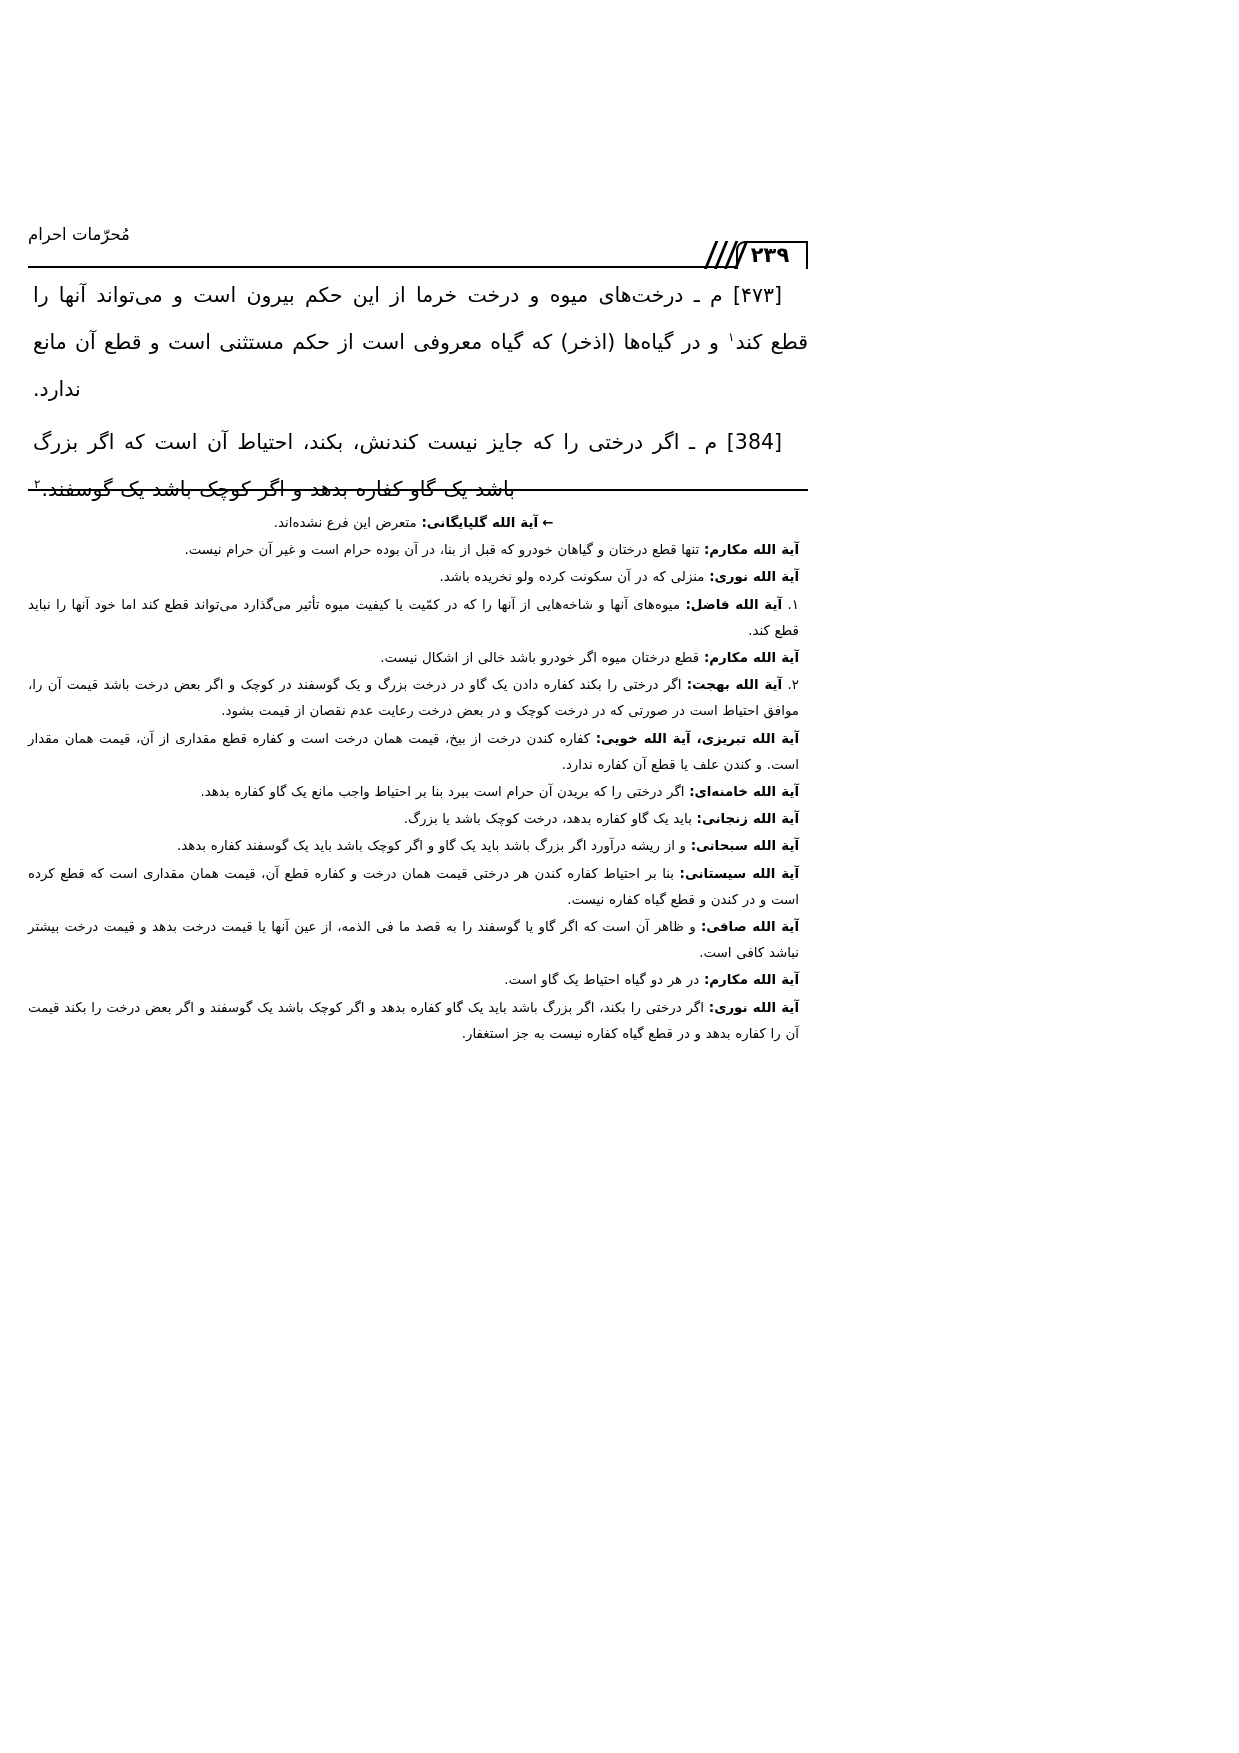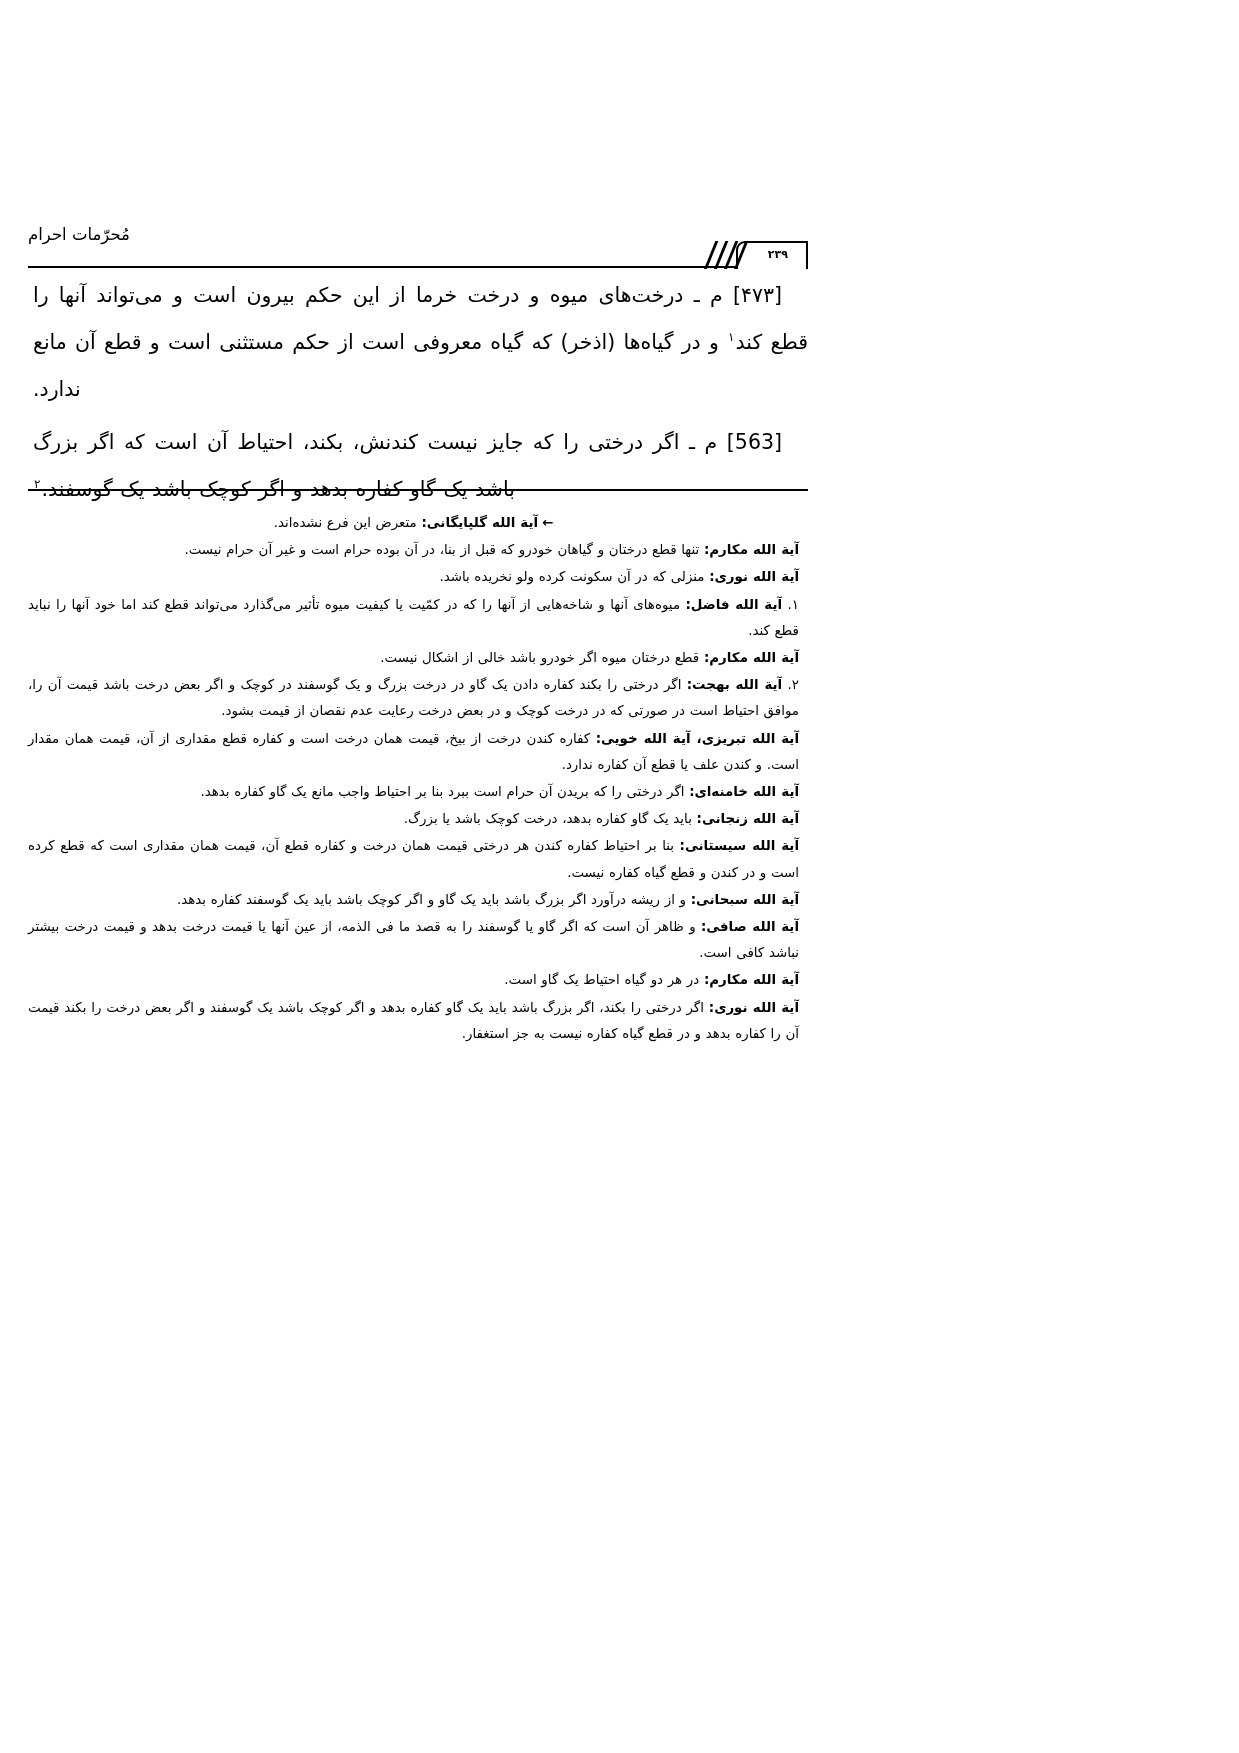--- a/index.html
+++ b/index.html
@@ -67,24 +67,25 @@
     width: 72px;
     height: 28px;
     border: 2.2px solid #000;
     border-bottom: none;
     border-radius: 9px 0 0 0;
     box-sizing: border-box;
     background: #fff;
   }
   .folio-num {
     position: absolute;
-    right: 20px;
+    right: 10px;
     bottom: 2px;
     width: 56px;
-    font-size: 11px;
+    text-align: center;
+    font-size: 21px;
     font-weight: 700;
     direction: rtl;
     line-height: 24px;
   }
   .folio-slashes {
     position: absolute;
     left: 14px;
     bottom: 0;
     width: 48px;
     height: 28px;
@@ -193,21 +194,21 @@
           <span></span>
           <span></span>
       </div>
     </div>
   </div>
 
   <div class="body-block">
 
     <p class="para"><span>[۴۷۳] م ـ درخت‌های میوه و درخت خرما از این حکم بیرون است و می‌تواند آنها را قطع کند</span><span class="fn">۱</span><span> و در گیاه‌ها (اذخر) که گیاه معروفی است از حکم مستثنی است و قطع آن مانع ندارد.</span></p>
 
-    <p class="para"><span>[563] م ـ اگر درختی را که جایز نیست کندنش، بکند، احتیاط آن است که اگر بزرگ باشد یک گاو کفاره بدهد و اگر کوچک باشد یک گوسفند.</span><span class="fn">۲</span></p>
+    <p class="para"><span>[384] م ـ اگر درختی را که جایز نیست کندنش، بکند، احتیاط آن است که اگر بزرگ باشد یک گاو کفاره بدهد و اگر کوچک باشد یک گوسفند.</span><span class="fn">۲</span></p>
 
   </div>
 
   <div class="fn-rule"></div>
 
   <div class="footnotes">
 
     <p class="fn-item arrow"><span class="arrow-glyph">←</span><span class="lbl">آیة الله گلپایگانی:</span> <span>متعرض این فرع نشده‌اند.</span></p>
 
     <p class="fn-item"><span class="lbl">آیة الله مکارم:</span> <span>تنها قطع درختان و گیاهان خودرو که قبل از بنا، در آن بوده حرام است و غیر آن حرام نیست.</span></p>
@@ -219,24 +220,24 @@
     <p class="fn-item short"><span class="lbl">آیة الله مکارم:</span> <span>قطع درختان میوه اگر خودرو باشد خالی از اشکال نیست.</span></p>
 
     <p class="fn-item fn-numbered"><span class="marker">۲.</span> <span class="lbl">آیة الله بهجت:</span> <span>اگر درختی را بکند کفاره دادن یک گاو در درخت بزرگ و یک گوسفند در کوچک و اگر بعض درخت باشد قیمت آن را، موافق احتیاط است در صورتی که در درخت کوچک و در بعض درخت رعایت عدم نقصان از قیمت بشود.</span></p>
 
     <p class="fn-item"><span class="lbl">آیة الله تبریزی، آیة الله خویی:</span> <span>کفاره کندن درخت از بیخ، قیمت همان درخت است و کفاره قطع مقداری از آن، قیمت همان مقدار است. و کندن علف یا قطع آن کفاره ندارد.</span></p>
 
     <p class="fn-item"><span class="lbl">آیة الله خامنه‌ای:</span> <span>اگر درختی را که بریدن آن حرام است ببرد بنا بر احتیاط واجب مانع یک گاو کفاره بدهد.</span></p>
 
     <p class="fn-item short"><span class="lbl">آیة الله زنجانی:</span> <span>باید یک گاو کفاره بدهد، درخت کوچک باشد یا بزرگ.</span></p>
 
+    <p class="fn-item"><span class="lbl">آیة الله سبحانی:</span> <span>و از ریشه درآورد اگر بزرگ باشد باید یک گاو و اگر کوچک باشد باید یک گوسفند کفاره بدهد.</span></p>
+
     <p class="fn-item"><span class="lbl">آیة الله سیستانی:</span> <span>بنا بر احتیاط کفاره کندن هر درختی قیمت همان درخت و کفاره قطع آن، قیمت همان مقداری است که قطع کرده است و در کندن و قطع گیاه کفاره نیست.</span></p>
 
-    <p class="fn-item"><span class="lbl">آیة الله سبحانی:</span> <span>و از ریشه درآورد اگر بزرگ باشد باید یک گاو و اگر کوچک باشد باید یک گوسفند کفاره بدهد.</span></p>
-
     <p class="fn-item"><span class="lbl">آیة الله صافی:</span> <span>و ظاهر آن است که اگر گاو یا گوسفند را به قصد ما فی الذمه، از عین آنها یا قیمت درخت بدهد و قیمت درخت بیشتر نباشد کافی است.</span></p>
 
     <p class="fn-item short"><span class="lbl">آیة الله مکارم:</span> <span>در هر دو گیاه احتیاط یک گاو است.</span></p>
 
     <p class="fn-item"><span class="lbl">آیة الله نوری:</span> <span>اگر درختی را بکند، اگر بزرگ باشد باید یک گاو کفاره بدهد و اگر کوچک باشد یک گوسفند و اگر بعض درخت را بکند قیمت آن را کفاره بدهد و در قطع گیاه کفاره نیست به جز استغفار.</span></p>
 
   </div>
 
 </div>
 

